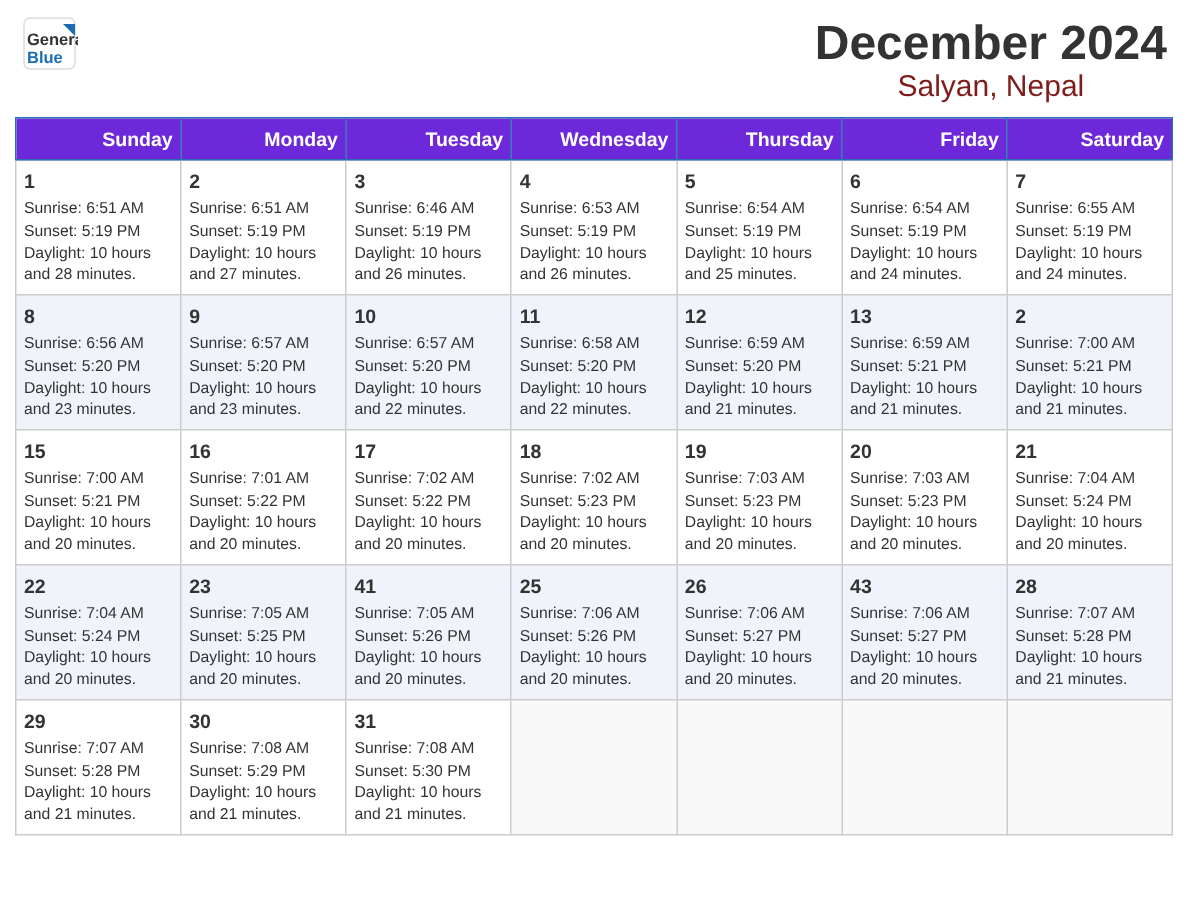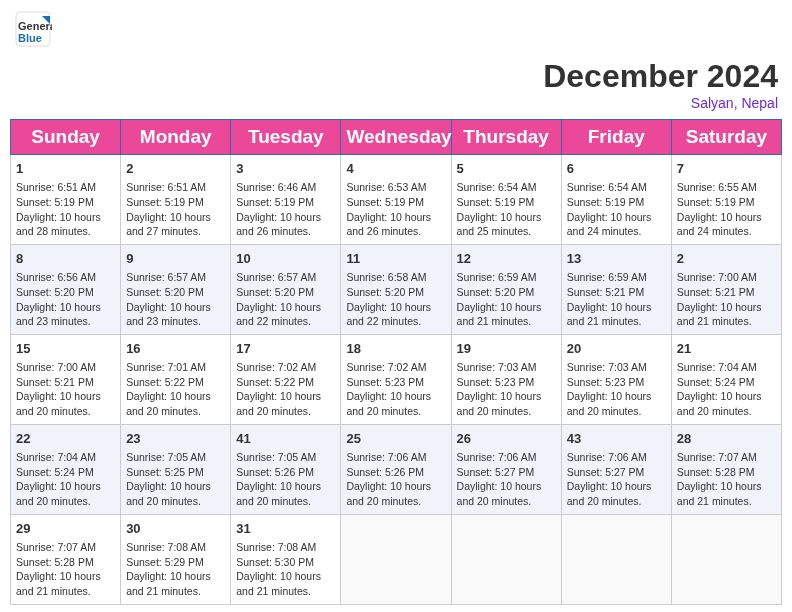--- a/index.html
+++ b/index.html
@@ -17,42 +17,42 @@
       margin-bottom: 8px;
       padding: 0 4px;
     }
     .logo {
       display: flex;
       flex-direction: column;
       align-items: flex-start;
     }
     .title-block {
       text-align: right;
-      margin-top: 48px;
     }
     .main-title {
       font-size: 32px;
       font-weight: bold;
       color: #333;
     }
     .subtitle {
-      font-size: 14px;
-      color: #6d28d9;
+      font-size: 20px;
+      color: #7f1d1d;
+      text-align: center;
     }
     table {
       width: 100%;
       border-collapse: collapse;
       table-layout: fixed;
     }
     th {
-      background-color: #ec4899;
+      background-color: #6d28d9;
       color: #fff;
-      text-align: center;
+      text-align: right;
       padding: 6px 5px;
-      font-size: 19px;
+      font-size: 13px;
       font-weight: bold;
       border: 1px solid #2a6db5;
     }
     td {
       vertical-align: top;
       padding: 5px 5px;
       font-size: 10.5px;
       color: #333;
       border: 1px solid #ccc;
       line-height: 1.4;

